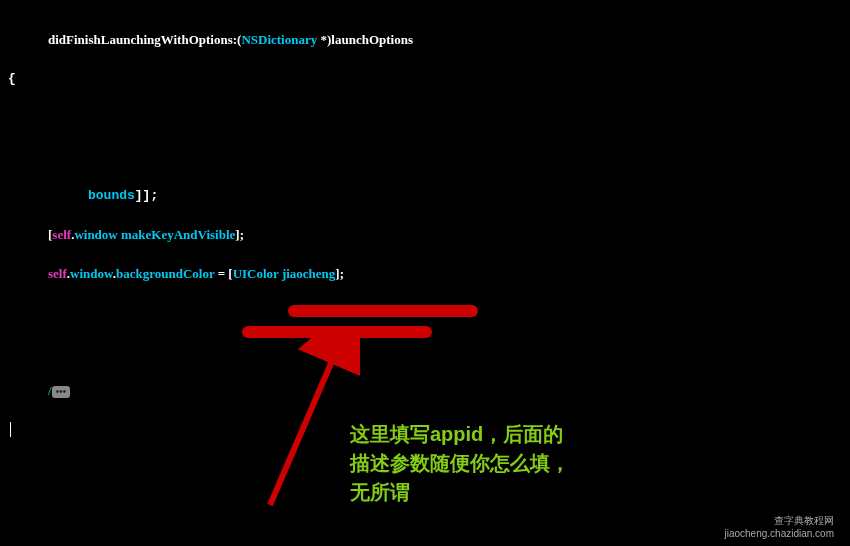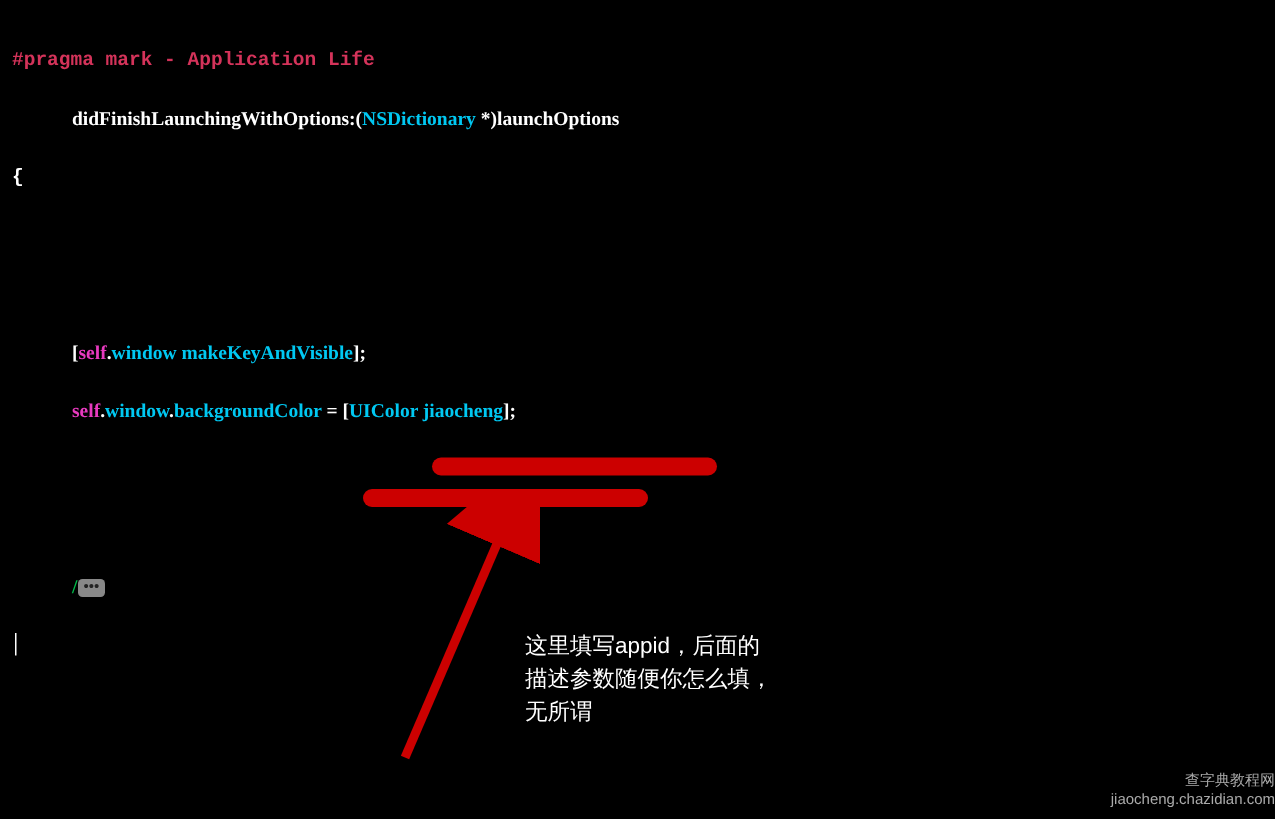--- a/index.html
+++ b/index.html
@@ -49,46 +49,46 @@
       position: absolute;
       background: #cc0000;
       border-radius: 6px;
     }
     .arrow-svg {
       position: absolute;
       pointer-events: none;
     }
     .annotation {
       position: absolute;
-      color: #ffffff;
+      color: #84cc16;
       font-family: "PingFang SC", "Microsoft YaHei", sans-serif;
-      font-size: 15px;
-      font-weight: normal;
+      font-size: 20px;
+      font-weight: bold;
       line-height: 1.45;
     }
     .watermark {
       position: absolute;
-      right: 0;
+      right: 16px;
       bottom: 6px;
       color: #aaa;
       font-family: "Microsoft YaHei", sans-serif;
       font-size: 10px;
       text-align: right;
       line-height: 1.3;
     }
   </style>
 </head>
 <body>
 
 <div class="code-area">
-<span class="line"><span class="c-red">#pragma mark - Application Life</span></span>
 <span class="line indent1"><span class="c-white">didFinishLaunchingWithOptions:(</span><span class="c-cyan">NSDictionary</span><span class="c-white"> *)launchOptions</span></span>
 <span class="line"><span class="c-white">{</span></span>
 <span class="line"> </span>
 <span class="line"> </span>
+<span class="line indent2"><span class="c-cyan">bounds</span><span class="c-white">]];</span></span>
 <span class="line indent1"><span class="c-white">[</span><span class="c-magenta">self</span><span class="c-white">.</span><span class="c-cyan">window</span><span class="c-white"> </span><span class="c-cyan">makeKeyAndVisible</span><span class="c-white">];</span></span>
 <span class="line indent1"><span class="c-magenta">self</span><span class="c-white">.</span><span class="c-cyan">window</span><span class="c-white">.</span><span class="c-cyan">backgroundColor</span><span class="c-white"> = [</span><span class="c-cyan">UIColor</span><span class="c-cyan"> jiaocheng</span><span class="c-white">];</span></span>
 <span class="line"> </span>
 <span class="line"> </span>
 <span class="line indent1"><span class="c-green">/</span><span class="fold-badge">•••</span></span>
 <span class="line"><span class="cursor"></span></span>
 
 
 
 

